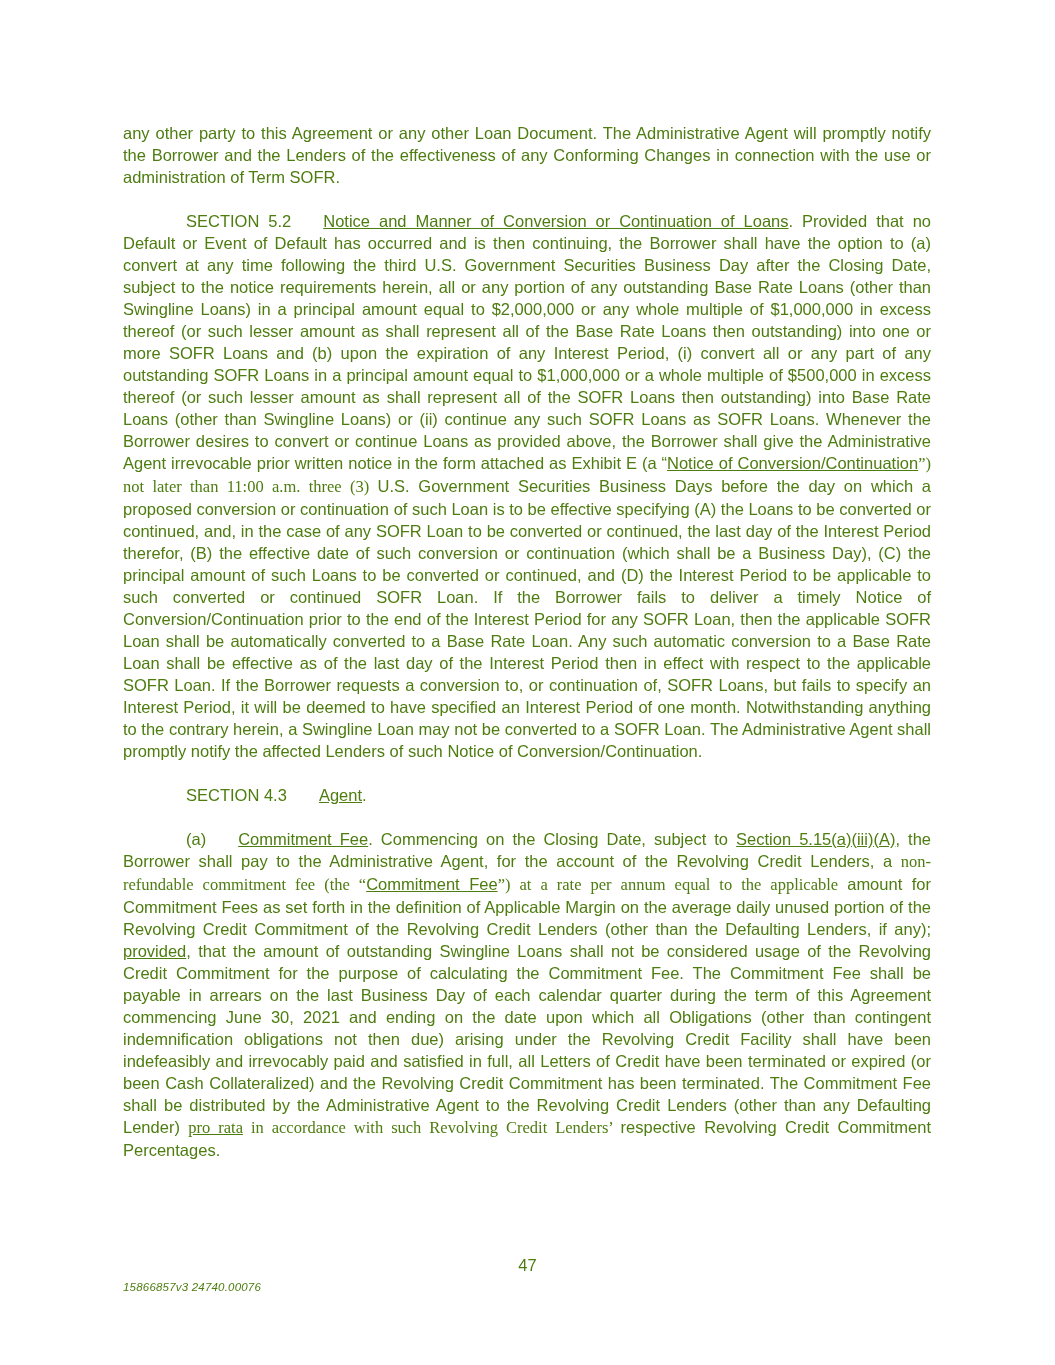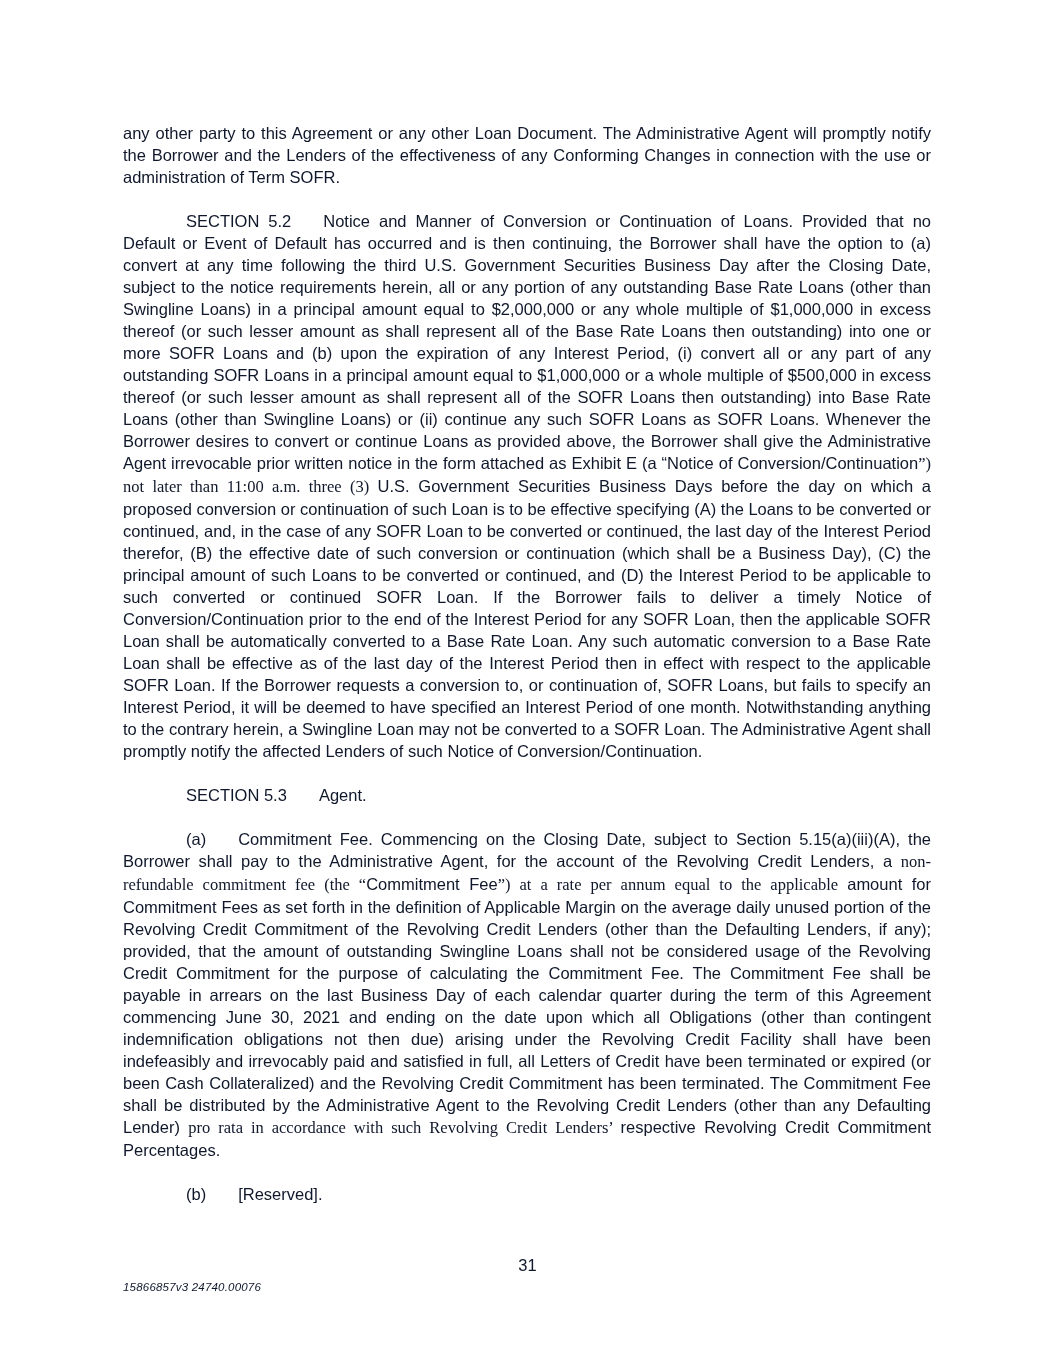--- a/index.html
+++ b/index.html
@@ -1,39 +1,39 @@
 <!DOCTYPE html>
 <html><head>
 <meta charset="utf-8">
 <style>
   html, body { margin: 0; padding: 0; background: #ffffff; }
   .page {
     position: relative;
     width: 1055px;
     height: 1365px;
     background: #ffffff;
-    color: #0f172a;
+    color: #4d7c0f;
     font-family: "Liberation Sans", sans-serif;
     overflow: hidden;
   }
   .content {
     position: absolute;
     left: 123px;
     top: 122px;
     width: 808px;
   }
   .para {
     margin: 0 0 22px 0;
     font-size: 16.5px;
     line-height: 22px;
     text-align: justify;
     text-justify: inter-word;
   }
   .para.indent { text-indent: 63px; }
-  .u { }
+  .u { text-decoration: underline; }
   .serif { font-family: "Liberation Serif", serif; }
   .tab { display: inline-block; width: 32px; }
   .page-number {
     position: absolute;
     left: 0; right: 0;
     top: 1256px;
     text-align: center;
     font-size: 16.5px;
   }
   .doc-footer {
@@ -45,19 +45,18 @@
     font-style: italic;
   }
 </style>
 </head>
 <body>
 
 <div class="page">
   <div class="content">
       <p class="para"><span class="">any other party to this Agreement or any other Loan Document.  The Administrative Agent will promptly notify the Borrower and the Lenders of the effectiveness of any Conforming Changes in connection with the use or administration of Term SOFR.</span></p>
       <p class="para indent"><span class="">SECTION 5.2</span><span class="tab"></span><span class="u">Notice and Manner of Conversion or Continuation of Loans</span><span class="">.  Provided that no Default or Event of Default has occurred and is then continuing, the Borrower shall have the option to (a) convert at any time following the third U.S. Government Securities Business Day after the Closing Date, subject to the notice requirements herein, all or any portion of any outstanding Base Rate Loans (other than Swingline Loans) in a principal amount equal to $2,000,000 or any whole multiple of $1,000,000 in excess thereof (or such lesser amount as shall represent all of the Base Rate Loans then outstanding) into one or more SOFR Loans and (b) upon the expiration of any Interest Period, (i) convert all or any part of any outstanding SOFR Loans in a principal amount equal to $1,000,000 or a whole multiple of $500,000 in excess thereof (or such lesser amount as shall represent all of the SOFR Loans then outstanding) into Base Rate Loans (other than Swingline Loans) or (ii) continue any such SOFR Loans as SOFR Loans.  Whenever the Borrower desires to convert or continue Loans as provided above, the Borrower shall give the Administrative Agent irrevocable prior written notice in the form attached as Exhibit E (a “</span><span class="u">Notice of Conversion/Continuation</span><span class="serif">”) not later than 11:00 a.m. three (3) </span><span class="">U.S. Government Securities Business Days before the day on which a proposed conversion or continuation of such Loan is to be effective specifying (A) the Loans to be converted or continued, and, in the case of any SOFR Loan to be converted or continued, the last day of the Interest Period therefor, (B) the effective date of such conversion or continuation (which shall be a Business Day), (C) the principal amount of such Loans to be converted or continued, and (D) the Interest Period to be applicable to such converted or continued SOFR Loan.  If the Borrower fails to deliver a timely Notice of Conversion/Continuation prior to the end of the Interest Period for any SOFR Loan, then the applicable SOFR Loan shall be automatically converted to a Base Rate Loan.  Any such automatic conversion to a Base Rate Loan shall be effective as of the last day of the Interest Period then in effect with respect to the applicable SOFR Loan.  If the Borrower requests a conversion to, or continuation of, SOFR Loans, but fails to specify an Interest Period, it will be deemed to have specified an Interest Period of one month.  Notwithstanding anything to the contrary herein, a Swingline Loan may not be converted to a SOFR Loan.   The Administrative Agent shall promptly notify the affected Lenders of such Notice of Conversion/Continuation.</span></p>
-      <p class="para indent"><span class="">SECTION 5.3</span><span class="tab"></span><span class="u">Agent</span><span class="">.</span></p>
+      <p class="para indent"><span class="">SECTION 4.3</span><span class="tab"></span><span class="u">Agent</span><span class="">.</span></p>
       <p class="para indent"><span class="">(a)</span><span class="tab"></span><span class="u">Commitment Fee</span><span class="">.  Commencing on the Closing Date, subject to </span><span class="u">Section 5.15(a)(iii)(A)</span><span class="">, the Borrower shall pay to the Administrative Agent, for the account of the Revolving Credit Lenders, a </span><span class="serif">non-refundable commitment fee (the “</span><span class="u">Commitment Fee</span><span class="serif">”) at a rate per annum equal to the applicable </span><span class="">amount for Commitment Fees as set forth in the definition of Applicable Margin on the average daily unused portion of the Revolving Credit Commitment of the Revolving Credit Lenders (other than the Defaulting Lenders, if any); </span><span class="u">provided</span><span class="">, that the amount of outstanding Swingline Loans shall not be considered usage of the Revolving Credit Commitment for the purpose of calculating the Commitment Fee. The Commitment Fee shall be payable in arrears on the last Business Day of each calendar quarter during the term of this Agreement commencing June 30, 2021 and ending on the date upon which all Obligations (other than contingent indemnification obligations not then due) arising under the Revolving Credit Facility shall have been indefeasibly and irrevocably paid and satisfied in full, all Letters of Credit have been terminated or expired (or been Cash Collateralized) and the Revolving Credit Commitment has been terminated.  The Commitment Fee shall be distributed by the Administrative Agent to the Revolving Credit Lenders (other than any Defaulting Lender) </span><span class="u serif">pro rata</span><span class="serif"> in accordance with such Revolving Credit Lenders’ </span><span class="">respective Revolving Credit Commitment Percentages.</span></p>
-      <p class="para indent"><span class="">(b)</span><span class="tab"></span><span class="u">[Reserved]</span><span class="">.</span></p>
     </div>
-  <div class="page-number">31</div>
+  <div class="page-number">47</div>
   <div class="doc-footer">15866857v3 24740.00076</div>
 </div>
 
 </body></html>

